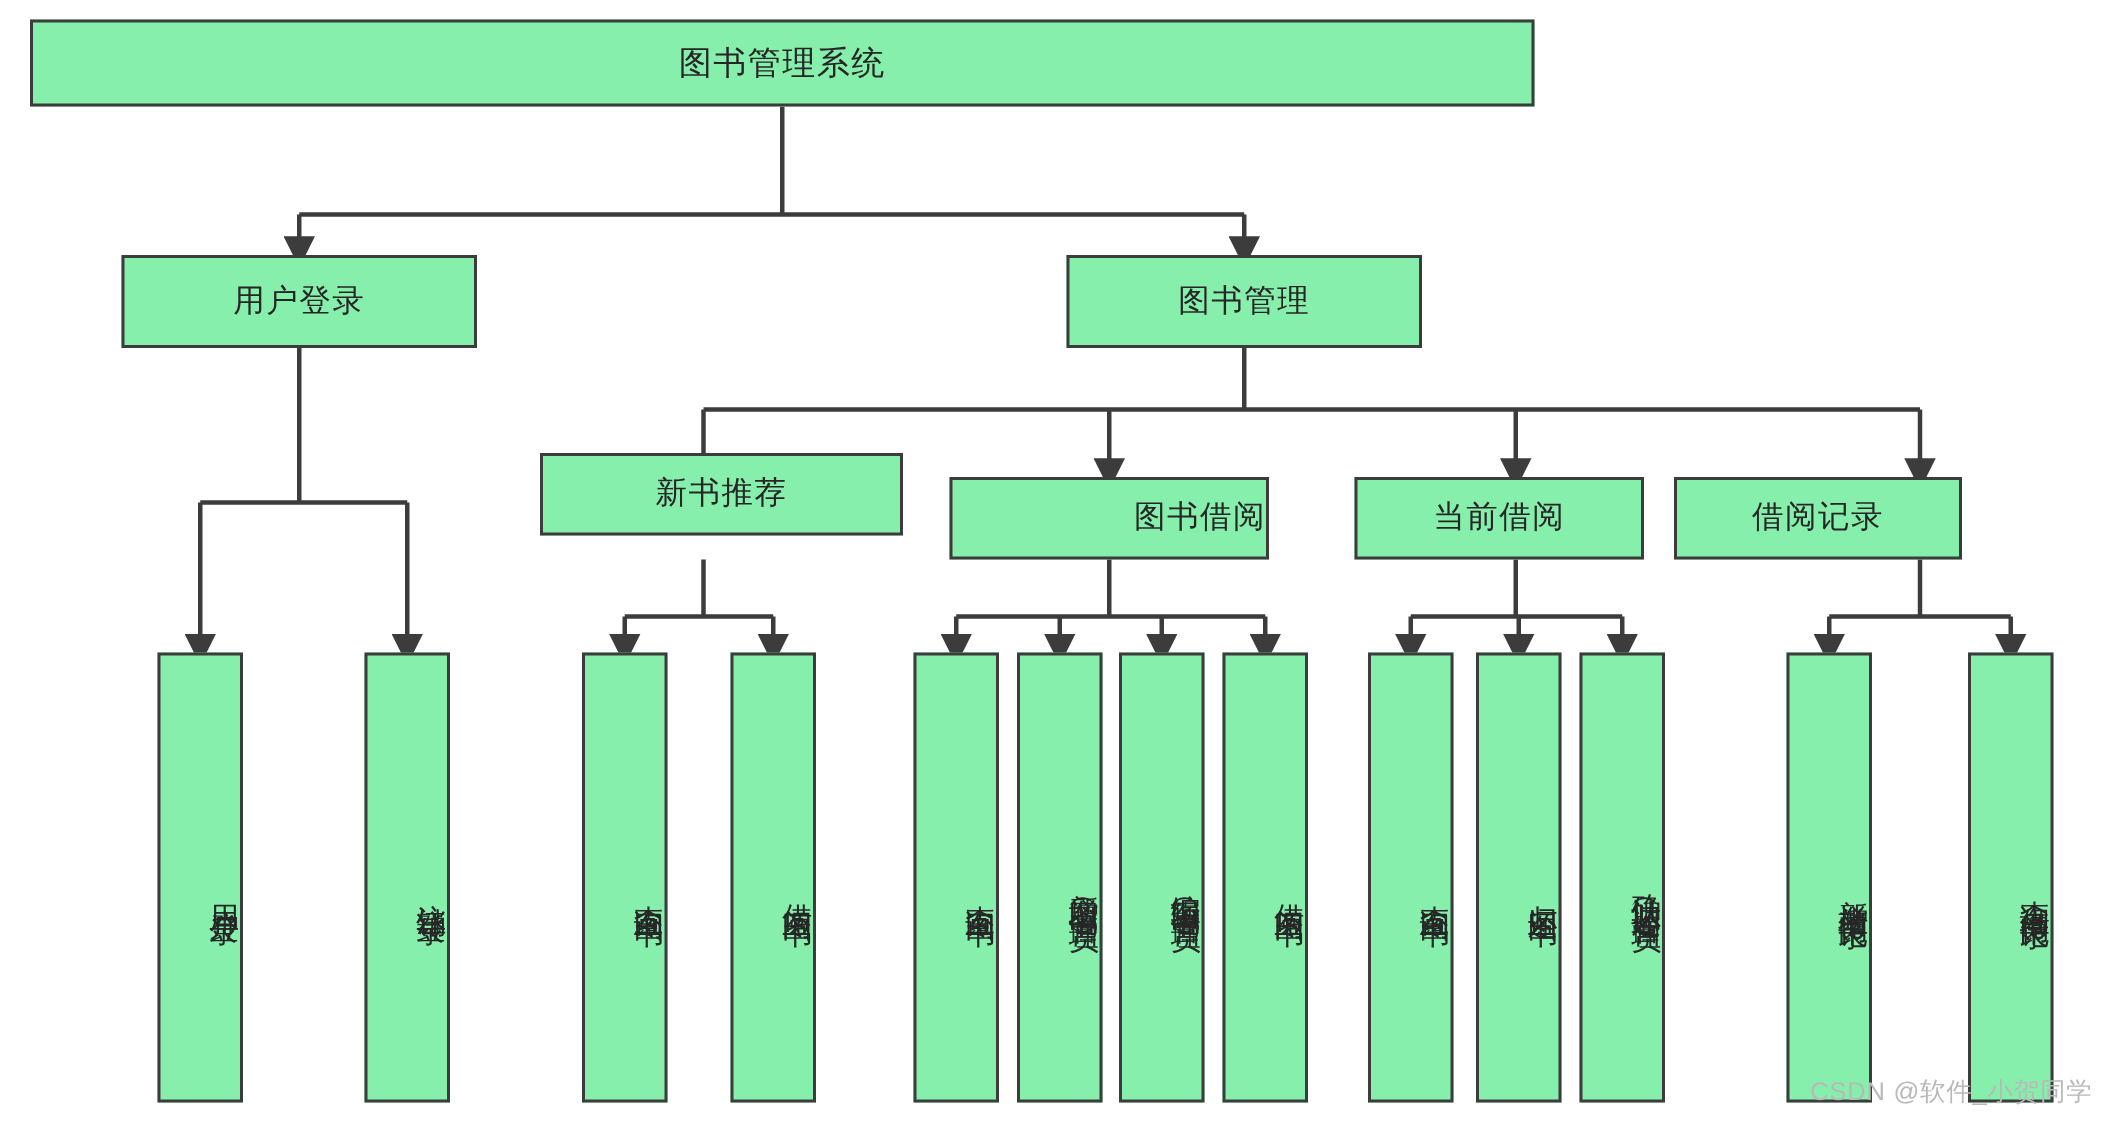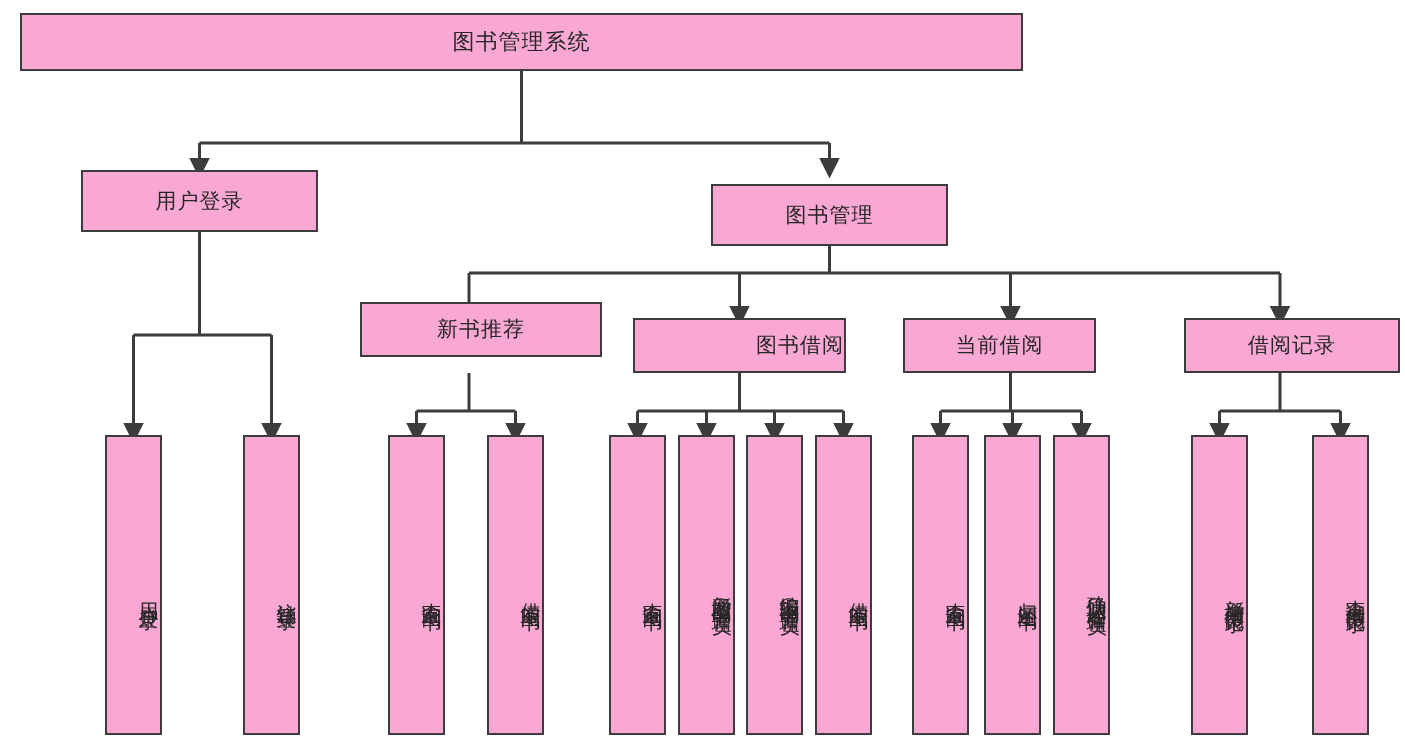--- a/index.html
+++ b/index.html
@@ -14,21 +14,21 @@
   #diagram-root {
     position: relative;
     width: 1405px;
     height: 747px;
     background: #ffffff;
     overflow: hidden;
   }
   .node {
     position: absolute;
     box-sizing: border-box;
-    background: #f9a8d4;
+    background: #86efac;
     border: 2px solid #3c3c3c;
     display: flex;
     align-items: center;
     justify-content: center;
     color: #262626;
   }
   .node.horizontal {
     writing-mode: horizontal-tb;
   }
   .node.vertical {
@@ -124,33 +124,33 @@
       </g>
   </svg>
 
   <div id="nodes-layer">
       <div class="node root horizontal" style="left: 20px; top: 13px; width: 1003px; height: 58px;">
         <span class="node-label">图书管理系统</span>
       </div>
       <div class="node level2 horizontal" style="left: 81px; top: 170px; width: 237px; height: 62px;">
         <span class="node-label">用户登录</span>
       </div>
-      <div class="node level2 horizontal" style="left: 711px; top: 184px; width: 237px; height: 62px; justify-content: center;">
+      <div class="node level2 horizontal" style="left: 711px; top: 170px; width: 237px; height: 62px; justify-content: center;">
         <span class="node-label">图书管理</span>
       </div>
       <div class="node level3 horizontal" style="left: 360px; top: 302px; width: 242px; height: 55px;">
         <span class="node-label">新书推荐</span>
       </div>
       <div class="node level3 horizontal" style="left: 633px; top: 318px; width: 213px; height: 55px; justify-content: flex-end;">
         <span class="node-label">图书借阅</span>
       </div>
       <div class="node level3 horizontal" style="left: 903px; top: 318px; width: 193px; height: 55px;">
         <span class="node-label">当前借阅</span>
       </div>
-      <div class="node level3 horizontal" style="left: 1184px; top: 318px; width: 216px; height: 55px;">
+      <div class="node level3 horizontal" style="left: 1116px; top: 318px; width: 192px; height: 55px;">
         <span class="node-label">借阅记录</span>
       </div>
       <div class="node leaf vertical leaf" style="left: 105px; top: 435px; width: 57px; height: 300px;">
         <span class="node-label">用户登录</span>
       </div>
       <div class="node leaf vertical leaf" style="left: 243px; top: 435px; width: 57px; height: 300px;">
         <span class="node-label">注销登录</span>
       </div>
       <div class="node leaf vertical leaf" style="left: 388px; top: 435px; width: 57px; height: 300px;">
         <span class="node-label">查询图书</span>
@@ -180,13 +180,14 @@
         <span class="node-label">确认归还（管理员）</span>
       </div>
       <div class="node leaf vertical leaf" style="left: 1191px; top: 435px; width: 57px; height: 300px;">
         <span class="node-label">新增借阅记录</span>
       </div>
       <div class="node leaf vertical leaf" style="left: 1312px; top: 435px; width: 57px; height: 300px;">
         <span class="node-label">查询借阅记录</span>
       </div>
     </div>
 
+  <div class="watermark">CSDN @软件_小贺同学</div>
 </div>
 
 </body></html>

